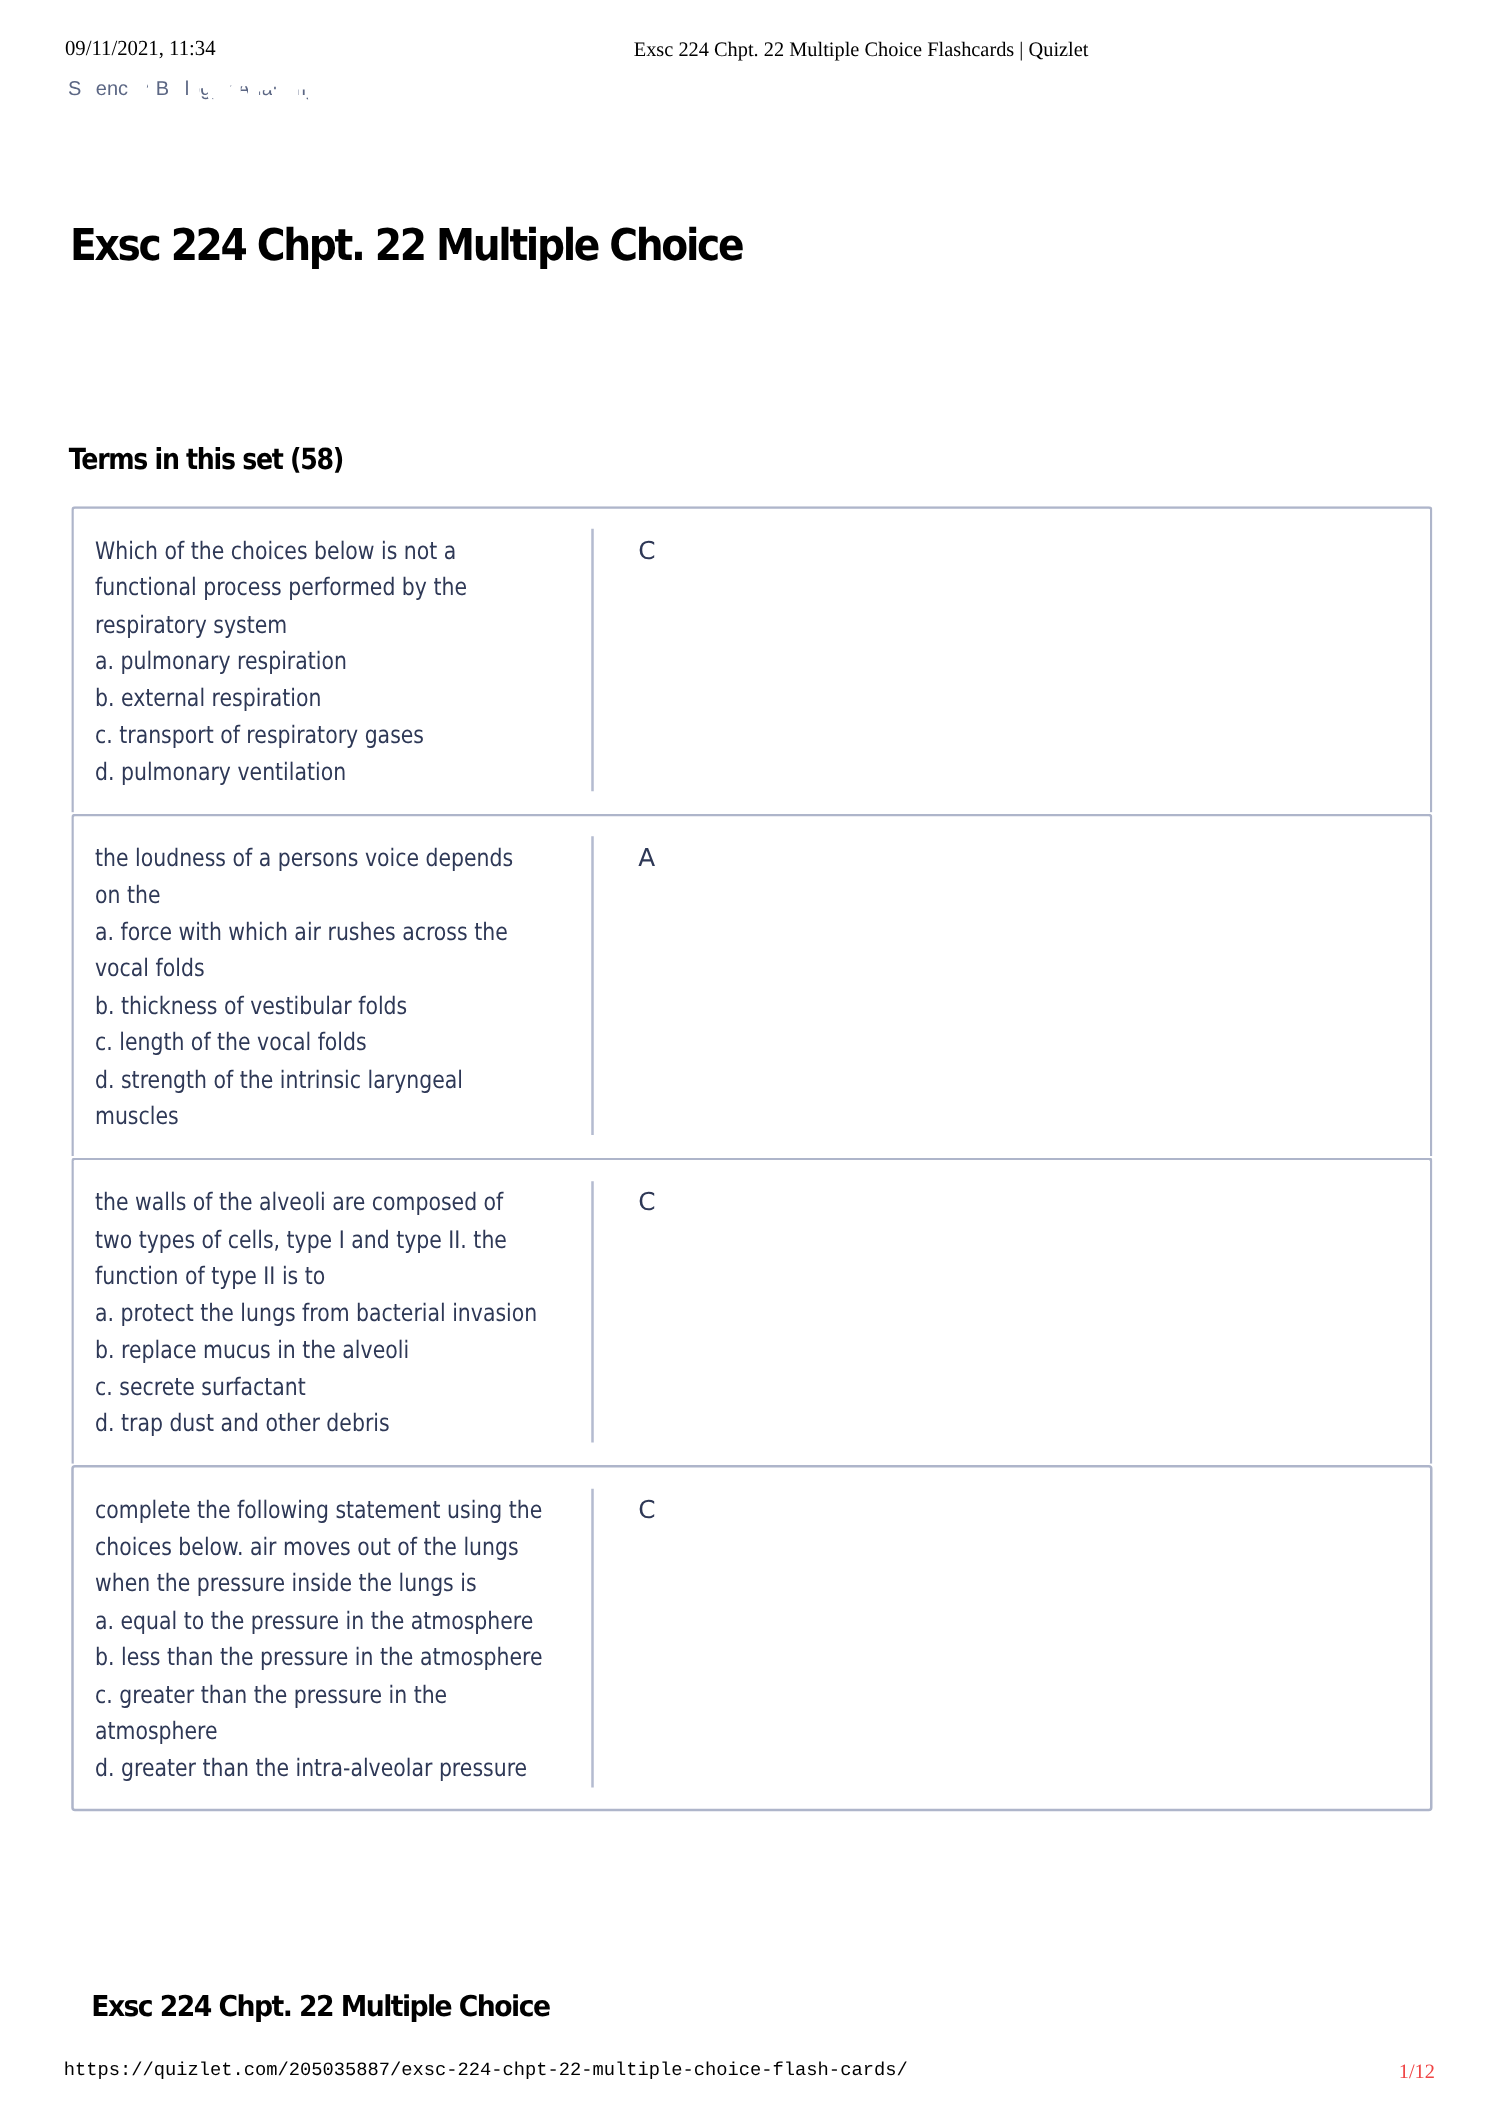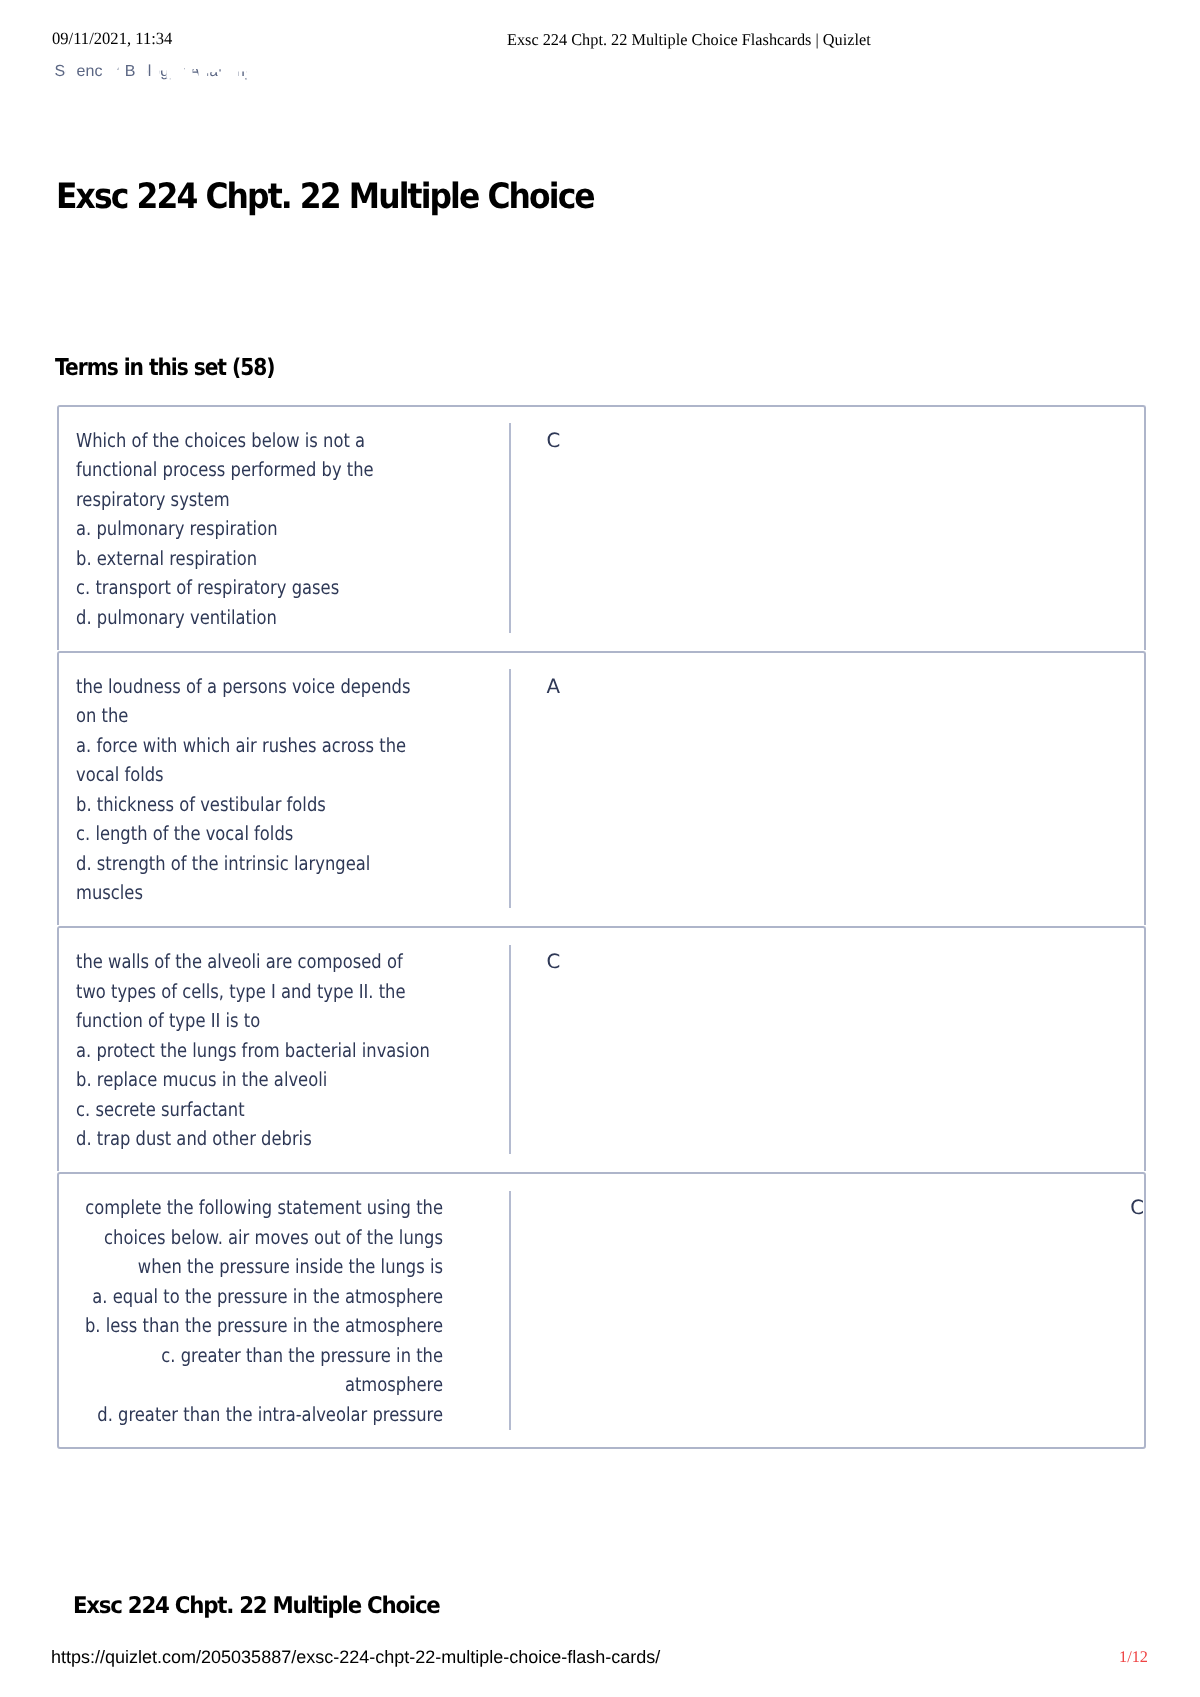--- a/index.html
+++ b/index.html
@@ -31,32 +31,32 @@
                  transform:scaleX(0.891); transform-origin:0 0; }
   .banner-link { color:#45c8d8; margin-left:5px; letter-spacing:0.45px; }
   .banner-close { position:absolute; left:1039.3px; top:20.5px; width:19px; height:19px; }
 
   h2.terms-head { position:absolute; left:54.5px; top:353.5px; margin:0; font-family:"DejaVu Sans", sans-serif; font-size:23.2px; font-weight:700; color:#000000; letter-spacing:-1.2px;
                   transform:scaleX(0.872); transform-origin:0 0; white-space:nowrap; line-height:28px; }
 
   
   .cards { position:absolute; left:56.5px; top:405px; width:1089.5px; }
   .card { border:2px solid #aeb5ca; border-bottom:none; border-radius:3px 3px 0 0; box-sizing:border-box; display:flex; margin-bottom:1.2px; background:#fff; }
-  .card:last-child { border-bottom:2px solid #aeb5ca; border-radius:3px;text-align:right; }
-  .card-term { width:450px; padding:18.9px 0 17.4px 17.2px; box-sizing:border-box; }
+  .card:last-child { border-bottom:2px solid #aeb5ca; border-radius:3px; }
+  .card-term { width:414px; padding:18.9px 0 17.4px 17.2px; box-sizing:border-box; }
   .card-line { font-family:"DejaVu Sans", sans-serif; font-size:19.3px; line-height:29.5px; color:#2e3856; white-space:pre;
                transform:scaleX(0.848); transform-origin:0 0; }
   .card-sep { width:2px; background:#b4bbd0; margin:16.3px 0 17px 0; }
   .card-def { flex:1; padding:18.9px 0 17.4px 36px; box-sizing:border-box; }
   .card-def .card-line { transform:none; font-size:19.8px; }
 
   
   .foot-title { position:absolute; left:73px; top:1591.5px; font-family:"DejaVu Sans", sans-serif; font-size:23px; font-weight:700; color:#000000; letter-spacing:-1.35px;
                 transform:scaleX(0.928); transform-origin:0 0; white-space:nowrap; line-height:28px; }
-  .foot-url { position:absolute; left:51px; top:1648px; font-family:Liberation Sans, sans-serif; font-size:18px; color:#000; line-height:18px; }
+  .foot-url { position:absolute; left:51px; top:1648px; font-family:Liberation Mono, monospace; font-size:15px; color:#000; line-height:18px; }
   .foot-page { position:absolute; left:1119px; top:1648px; font-family:"Liberation Serif", serif; font-size:16.3px; color:#ef4444; line-height:18px; }
 </style>
 </head>
 <body>
 
 <div class="page">
   <div class="print-head">
     <div class="ph-date">09/11/2021, 11:34</div>
     <div class="ph-title">Exsc 224 Chpt. 22 Multiple Choice Flashcards | Quizlet</div>
   </div>

